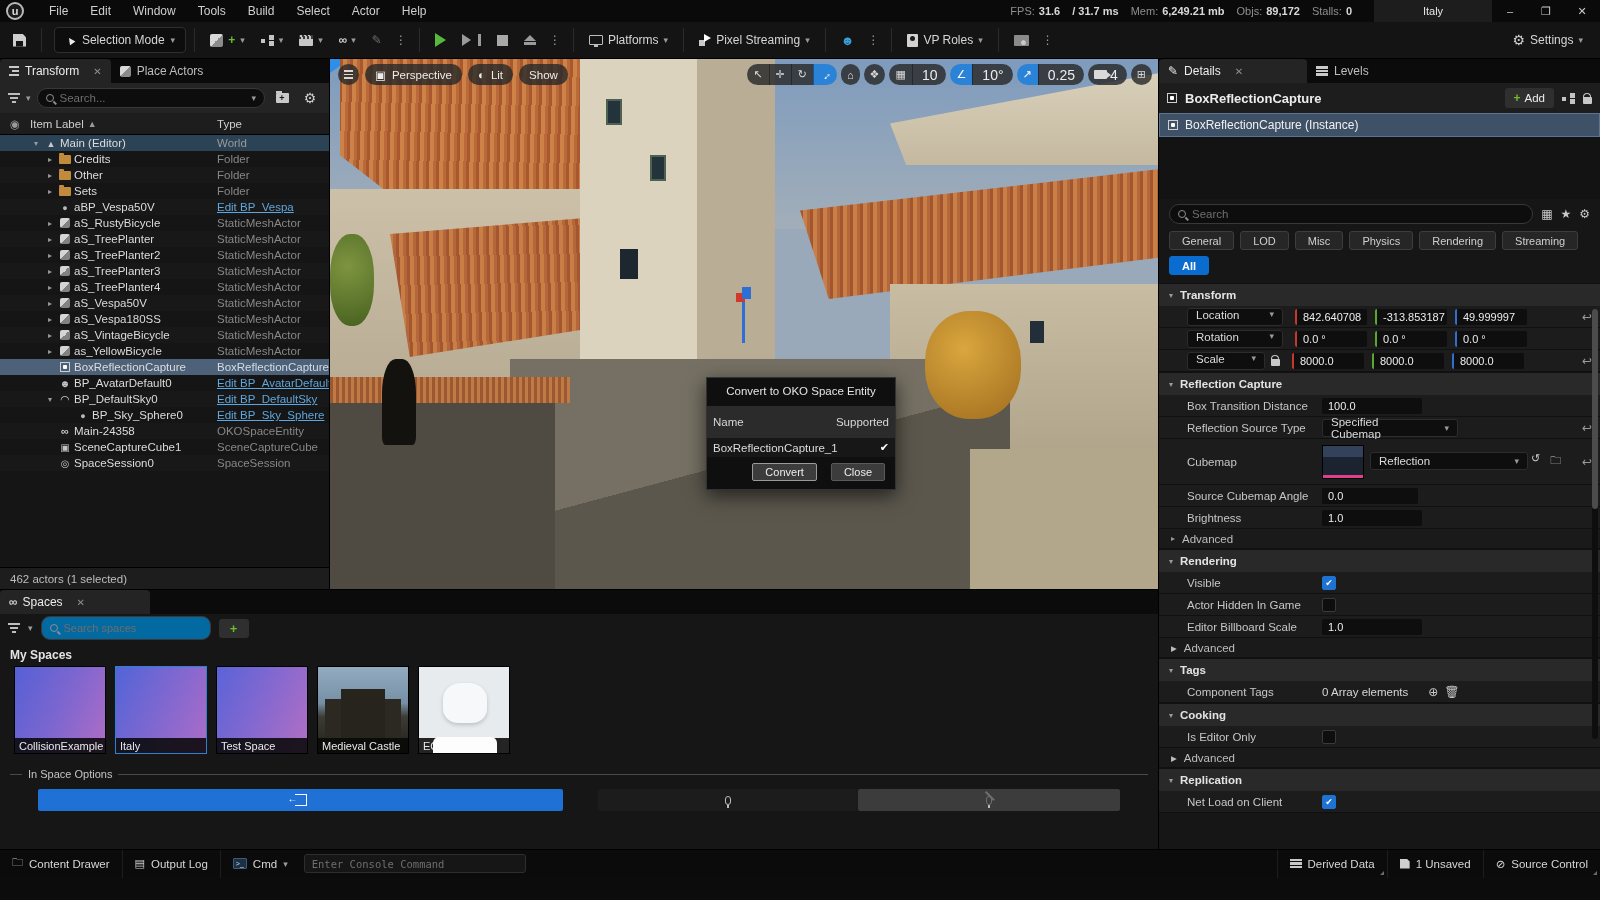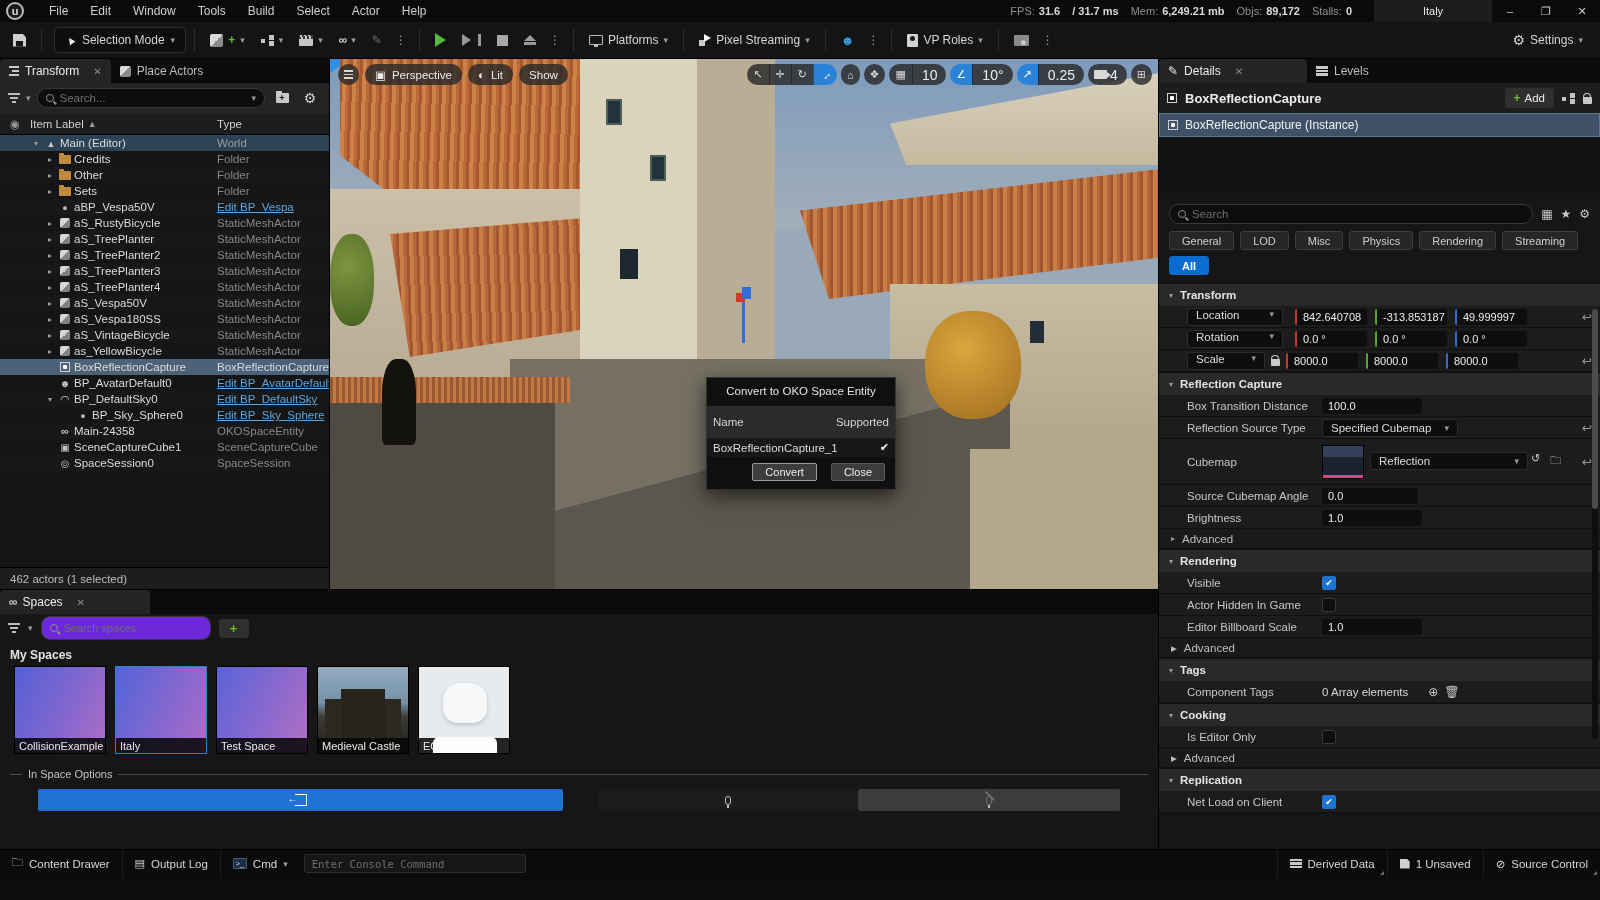--- a/index.html
+++ b/index.html
@@ -167,34 +167,34 @@
 .prow{min-height:22px;display:flex;align-items:center;border-bottom:1px solid #101010;background:#1c1c1c;flex:none;position:relative;font-size:11.5px}
 .plabel{width:163px;padding-left:28px;color:#c6c6c6;flex:none;white-space:nowrap;overflow:hidden}
 .pval{flex:1;display:flex;align-items:center;gap:6px}
 .undo{width:26px;text-align:center;color:#9a9a9a;font-size:12px;flex:none}
 .nfield{height:16px;background:#0e0e0e;border-radius:2px;color:#ececec;display:flex;align-items:center;padding:0 6px;font-size:11px;position:relative}
 .axis{border-left:2px solid}
 .ax-x{border-color:#c4392c}.ax-y{border-color:#58a82e}.ax-z{border-color:#2f6fd0}
 .xf-btn{height:18px;background:#0e0e0e;border:1px solid #2c2c2c;border-radius:3px;display:flex;align-items:flex-start;gap:8px;padding:0 8px;color:#dcdcdc;font-size:11.5px;margin-left:28px;width:96px;justify-content:space-between}
 .xf-vals{display:flex;gap:8px;margin-left:12px}
 .xf-vals .nfield{width:72px}
-.dd{height:18px;background:#0e0e0e;border:1px solid #2c2c2c;border-radius:3px;display:flex;align-items:center;gap:10px;padding:0 8px;color:#dcdcdc;font-size:11.5px;justify-content:space-between}
+.dd{height:18px;background:#0e0e0e;border:1px solid #2c2c2c;border-radius:3px;display:flex;align-items:center;gap:16px;padding:0 8px;color:#dcdcdc;font-size:11.5px;justify-content:space-between}
 .cb{width:14px;height:14px;background:#0e0e0e;border:1px solid #3a3a3a;border-radius:2px;display:flex;align-items:center;justify-content:center}
 .cb.on{background:#1d72d2;border-color:#1d72d2}
 .cb.on::before{content:"✔";color:#fff;font-size:9px}
 .adv{height:20px;display:flex;align-items:center;gap:7px;padding-left:12px;color:#bdbdbd;background:#1a1a1a;border-bottom:1px solid #101010;flex:none;font-size:11.5px}
 .cubemap-thumb{width:42px;height:34px;border:1px solid #000;background:linear-gradient(180deg,#33415a 0 35%,#1b2230 35% 90%,#e23f8a 90%);flex:none}
 .cm-right{display:flex;flex-direction:row;gap:3px}
 .cm-icons{display:flex;gap:10px;color:#c9c9c9;font-size:11px}
 .det-scroll{position:absolute;right:2px;top:250px;width:6px;height:430px;background:#0e0e0e;border-radius:3px}
 .det-scroll::before{content:"";position:absolute;left:0;right:0;top:0;height:200px;background:#4c4c4c;border-radius:3px}
 
 .spaces{flex:1;background:#161616;border-top:1px solid #000;display:flex;flex-direction:column;position:relative}
 .sp-searchrow{height:28px;display:flex;align-items:center;gap:8px;padding:0 8px;flex:none}
-.sp-search{width:170px;height:18px;background:#6d28d9;border:1px solid #383838;border-radius:9px;display:flex;align-items:center;gap:6px;padding:11px 8px}
+.sp-search{width:170px;height:18px;background:#0369a1;border:1px solid #383838;border-radius:9px;display:flex;align-items:center;gap:6px;padding:11px 8px}
 .sp-search input{flex:1;min-width:0;background:transparent;border:none;outline:none;color:#d6d6d6;font-size:11px;font-family:inherit}
 .sp-search input::placeholder{color:#6e6e6e}
 .sp-add{width:30px;height:19px;background:#2f2f2f;border-radius:3px;display:flex;align-items:center;justify-content:center;color:#6dbd2f;font-weight:bold;font-size:13px}
 .sp-heading{padding:6px 0 4px 10px;font-weight:bold;color:#e3e3e3;font-size:12px}
 .cards{display:flex;gap:9px;padding-left:14px}
 .card{width:92px}
 .thumb{width:92px;height:88px;position:relative;border:1px solid #000;background:#222;overflow:hidden}
 .thumb.selc{border:1px solid #2f80d0}
 .v-grad1{background:linear-gradient(115deg,#5560d6 0%,#7d66cf 50%,#b06dc6 100%)}
 .v-grad2{background:linear-gradient(115deg,#5264d8 0%,#8468cf 55%,#ad6cc7 100%)}
@@ -951,21 +951,21 @@
           <span class="nfield axis ax-y">0.0 °</span>
           <span class="nfield axis ax-z">0.0 °</span>
         </div>
       </div>
       <div class="prow">
         <button class="xf-btn" style="width:78px">
             <span>Scale</span>
             <span class="caret">▾</span>
           </button>
         <span class="i-lock" style="margin-left:6px"></span>
-        <div class="xf-vals" style="margin-left:6px">
+        <div class="xf-vals" style="">
           <span class="nfield axis ax-x">8000.0</span>
           <span class="nfield axis ax-y">8000.0</span>
           <span class="nfield axis ax-z">8000.0</span>
         </div>
         <span class="undo" style="margin-left:auto">↩</span>
       </div>
 
       <div class="sect">
           <span class="tri">▾</span>
           <span>Reflection Capture</span>

